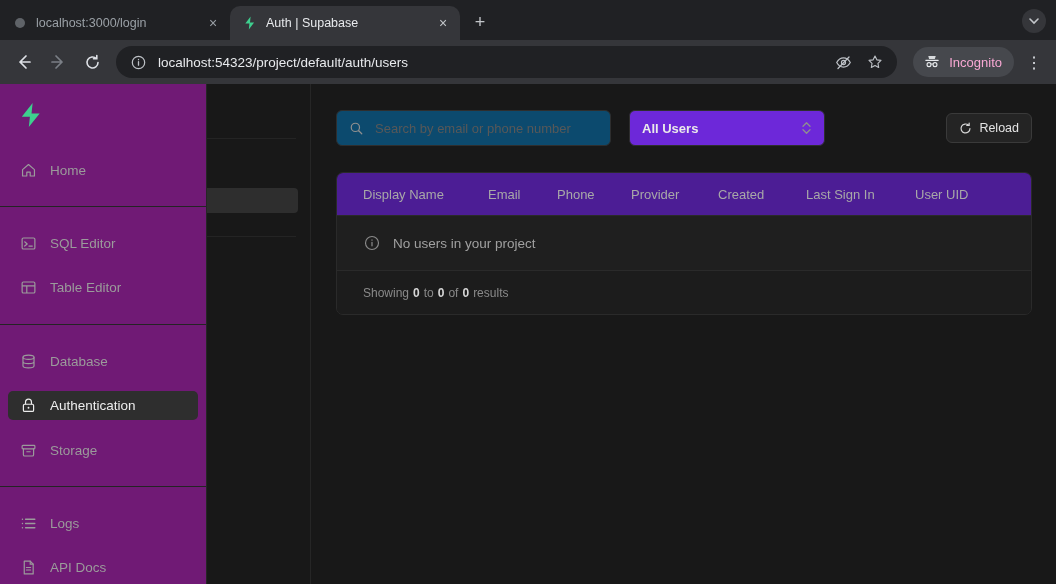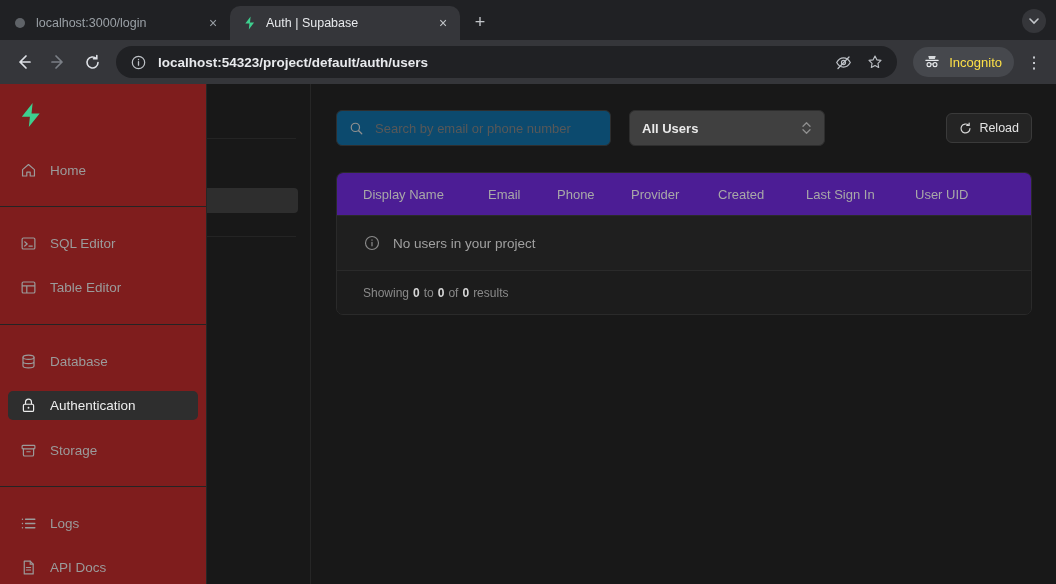--- a/index.html
+++ b/index.html
@@ -45,34 +45,34 @@
   .nav-btn {
     width:32px; height:32px; border-radius:50%; display:flex; align-items:center; justify-content:center;
     color:#dee1e6;
   }
   .nav-btn.dim { color:#7b7f86; }
   .omnibox {
     flex:1; height:32px; margin:0 10px 0 6px; border-radius:16px; background:#202124;
     display:flex; align-items:center; padding:0 10px; gap:8px; min-width:0;
   }
   .omnibox .url {
-    flex:1; color:#e8eaed; font-size:13.5px; white-space:nowrap; overflow:hidden;font-weight:bold;
+    flex:1; color:#e8eaed; font-size:13.5px; white-space:nowrap; overflow:hidden;
   }
   .omni-icon { color:#bdc1c6; display:flex; align-items:center; justify-content:center; width:24px; height:24px; }
   .incognito-chip {
     height:30px; background:#46484d; border-radius:15px; display:flex; align-items:center; gap:8px;
-    padding:0 12px 0 10px; color:#fde047; font-size:13px; margin:0 4px;
+    padding:0 12px 0 10px; color:#f9a8d4; font-size:13px; margin:0 4px;
   }
   .kebab { width:28px; height:28px; display:flex; align-items:center; justify-content:center; color:#dee1e6; font-size:16px; }
 
   
   .app { display:flex; height:500px; background:#181818; }
 
   .sidenav {
-    width:207px; border-right:1px solid #262626; padding-top:10px; background:#7f1d1d;
+    width:207px; border-right:1px solid #262626; padding-top:10px; background:#701a75;
     display:flex; flex-direction:column;gap:12px;
   }
   .logo { padding:8px 18px 14px 18px; }
   .nav-item {
     height:36px; display:flex; align-items:center; gap:13px; padding:0 11px;
     margin:2px 8px; border-radius:5px; color:#9b9b9b; font-size:13.5px; cursor:pointer;
   }
   .nav-item.selected { background:#2e2e2e; color:#ededed; }
   .nav-item .nicon { width:18px; display:flex; justify-content:center; color:inherit; }
   .nav-divider { height:1px; background:#242424; margin:8px 0; }
@@ -90,21 +90,21 @@
     width:275px; height:36px; border:1px solid #2e2e2e; border-radius:6px; background:#0c4a6e;
     display:flex; align-items:center; gap:9px; padding:0 12px;
   }
   .search-box input {
     flex:1; background:transparent; border:none; outline:none;
     color:#cfcfcf; font-size:13px; font-family:"Liberation Sans", sans-serif;
   }
   .search-box input::placeholder { color:#585858; }
   .filter-select {
     width:196px; height:36px; margin-left:18px; border:1px solid #2e2e2e; border-radius:6px;
-    background:#404040; display:flex; align-items:center; justify-content:space-between;
+    background:#6d28d9; display:flex; align-items:center; justify-content:space-between;
     padding:0 12px; color:#eaeaea; font-size:13px; font-weight:bold; cursor:pointer;
   }
   .right-actions { margin-left:auto; display:flex; align-items:center; gap:8px; }
   .btn-reload {
     height:30px; padding:0 12px; background:#242424; border:1px solid #3a3a3a; border-radius:6px;
     color:#e3e3e3; font-size:12.5px; display:flex; align-items:center; gap:7px; cursor:pointer;
   }
   .btn-add {
     height:30px; padding:0 0 0 12px; background:#34996a; border:1px solid #3ecf8e66; border-radius:6px;
     color:#fff; font-size:12.5px; display:flex; align-items:center; cursor:pointer;

